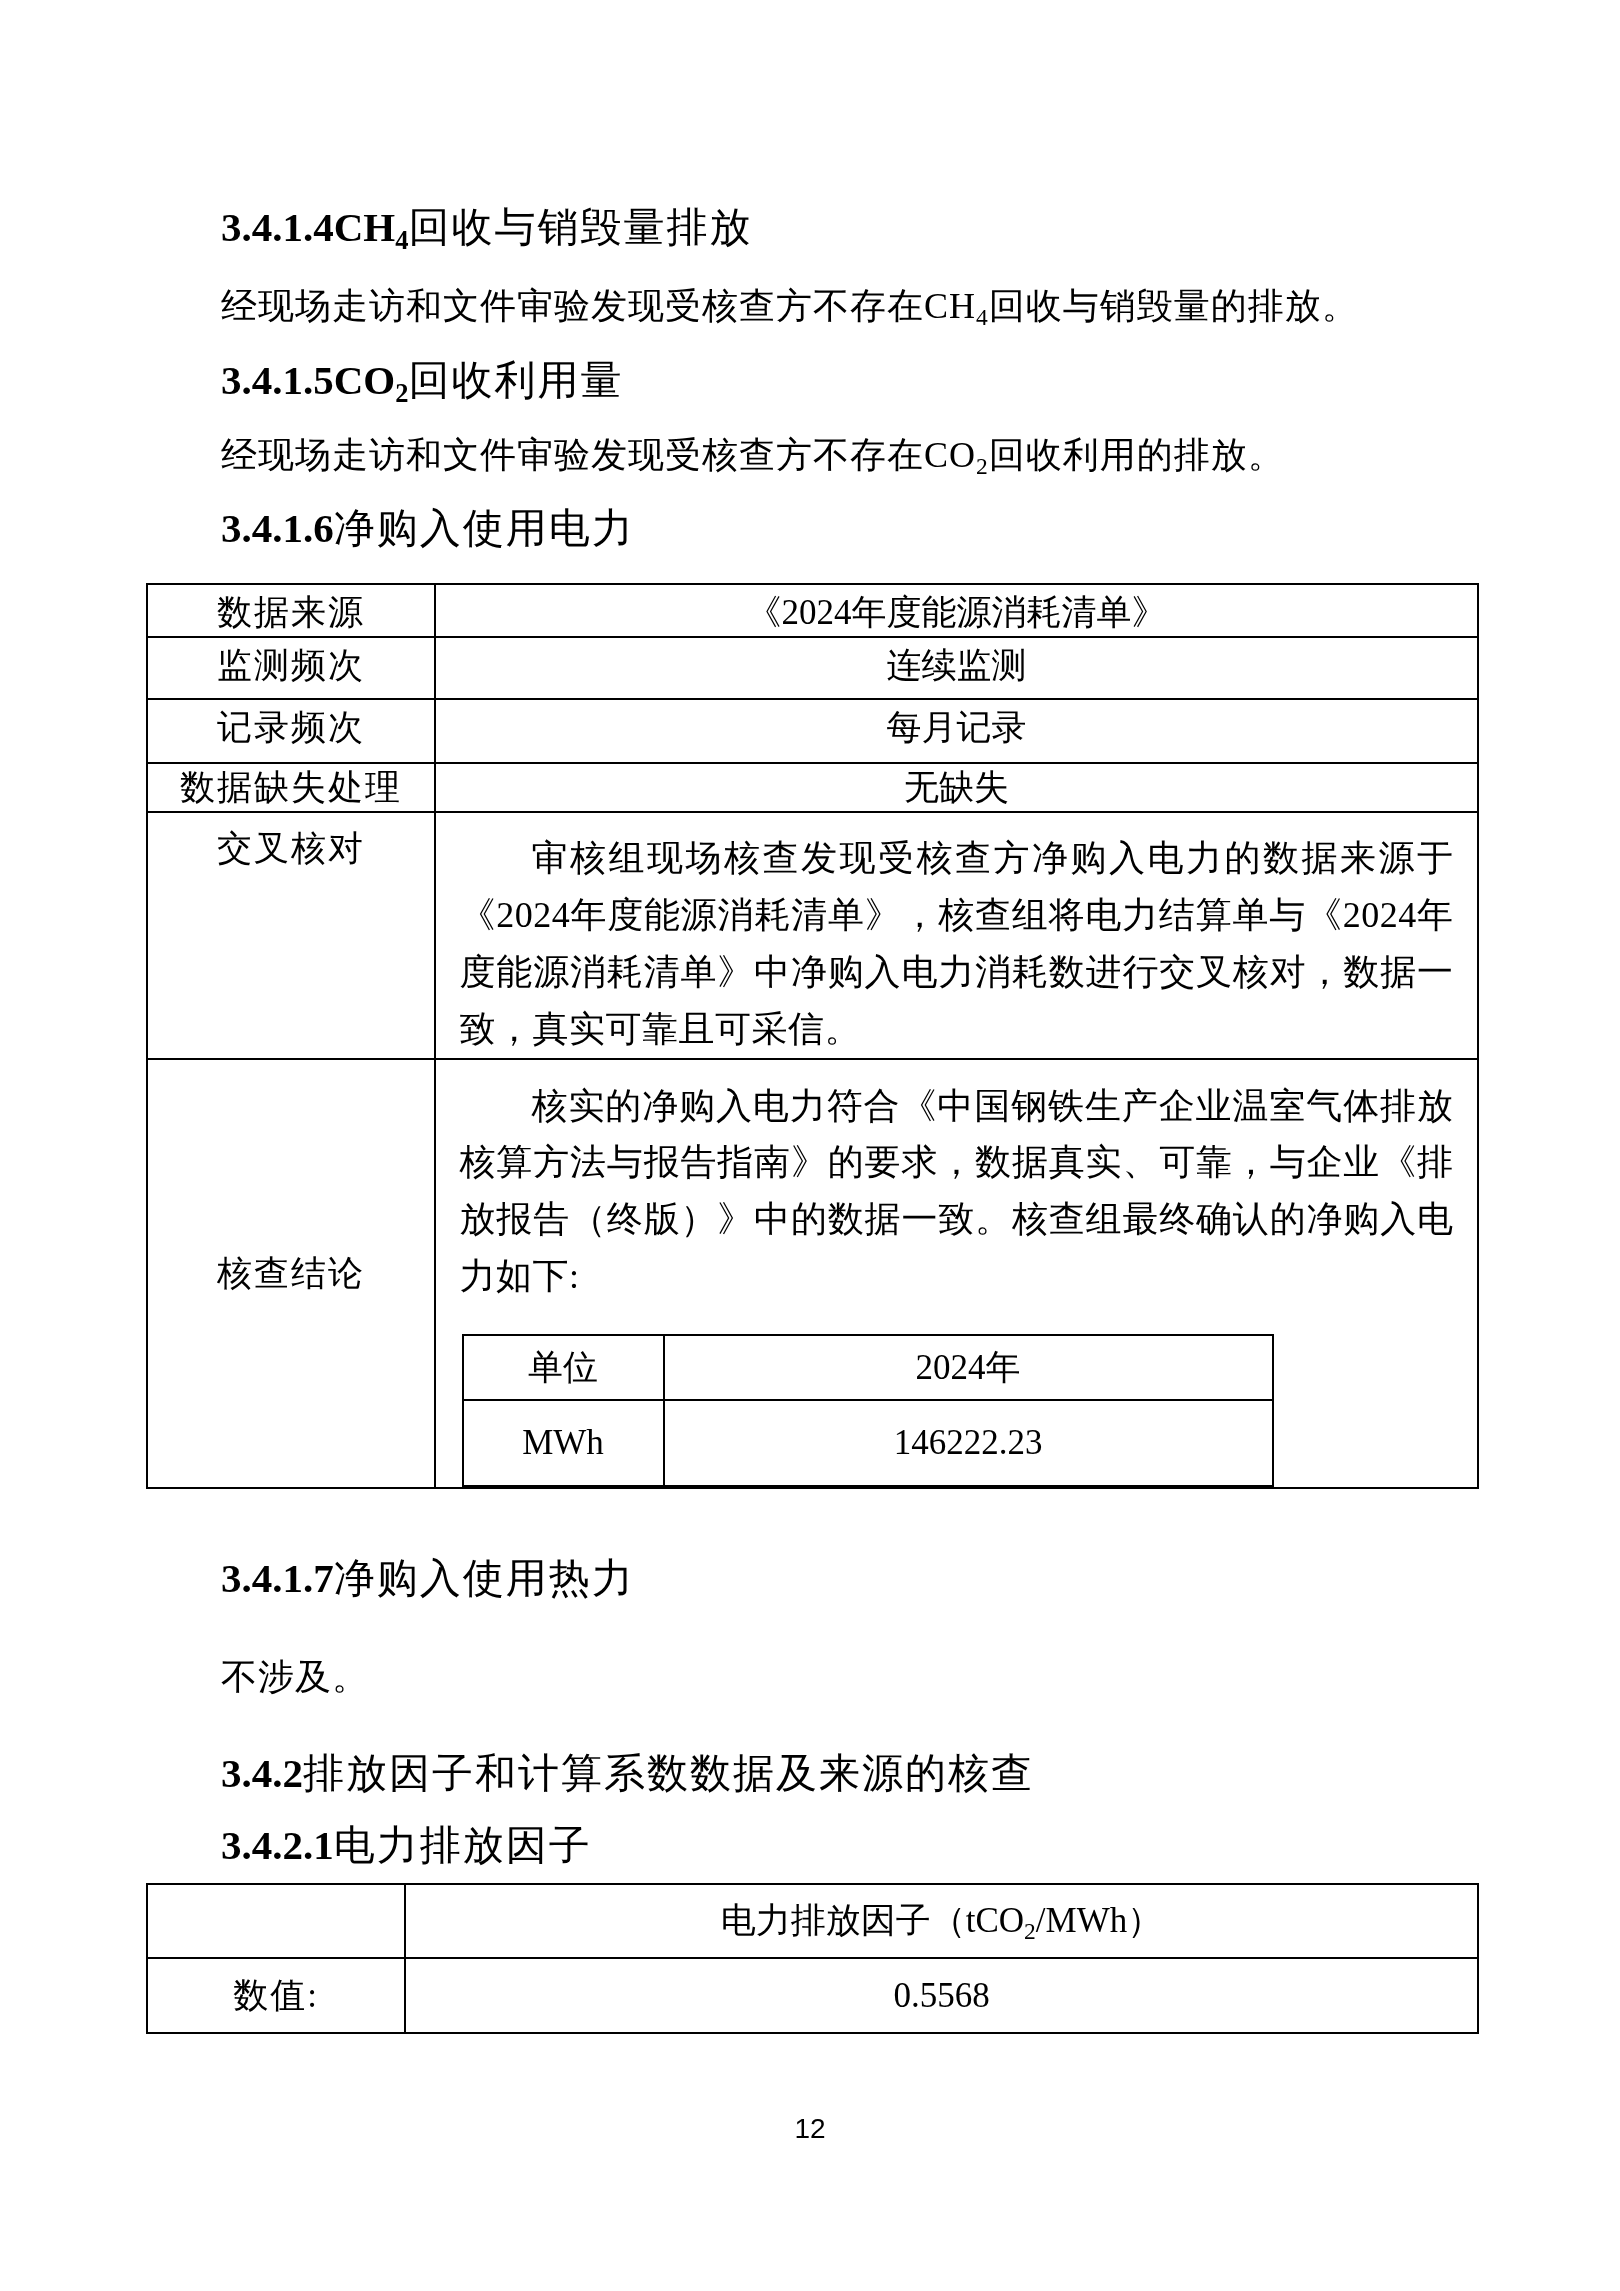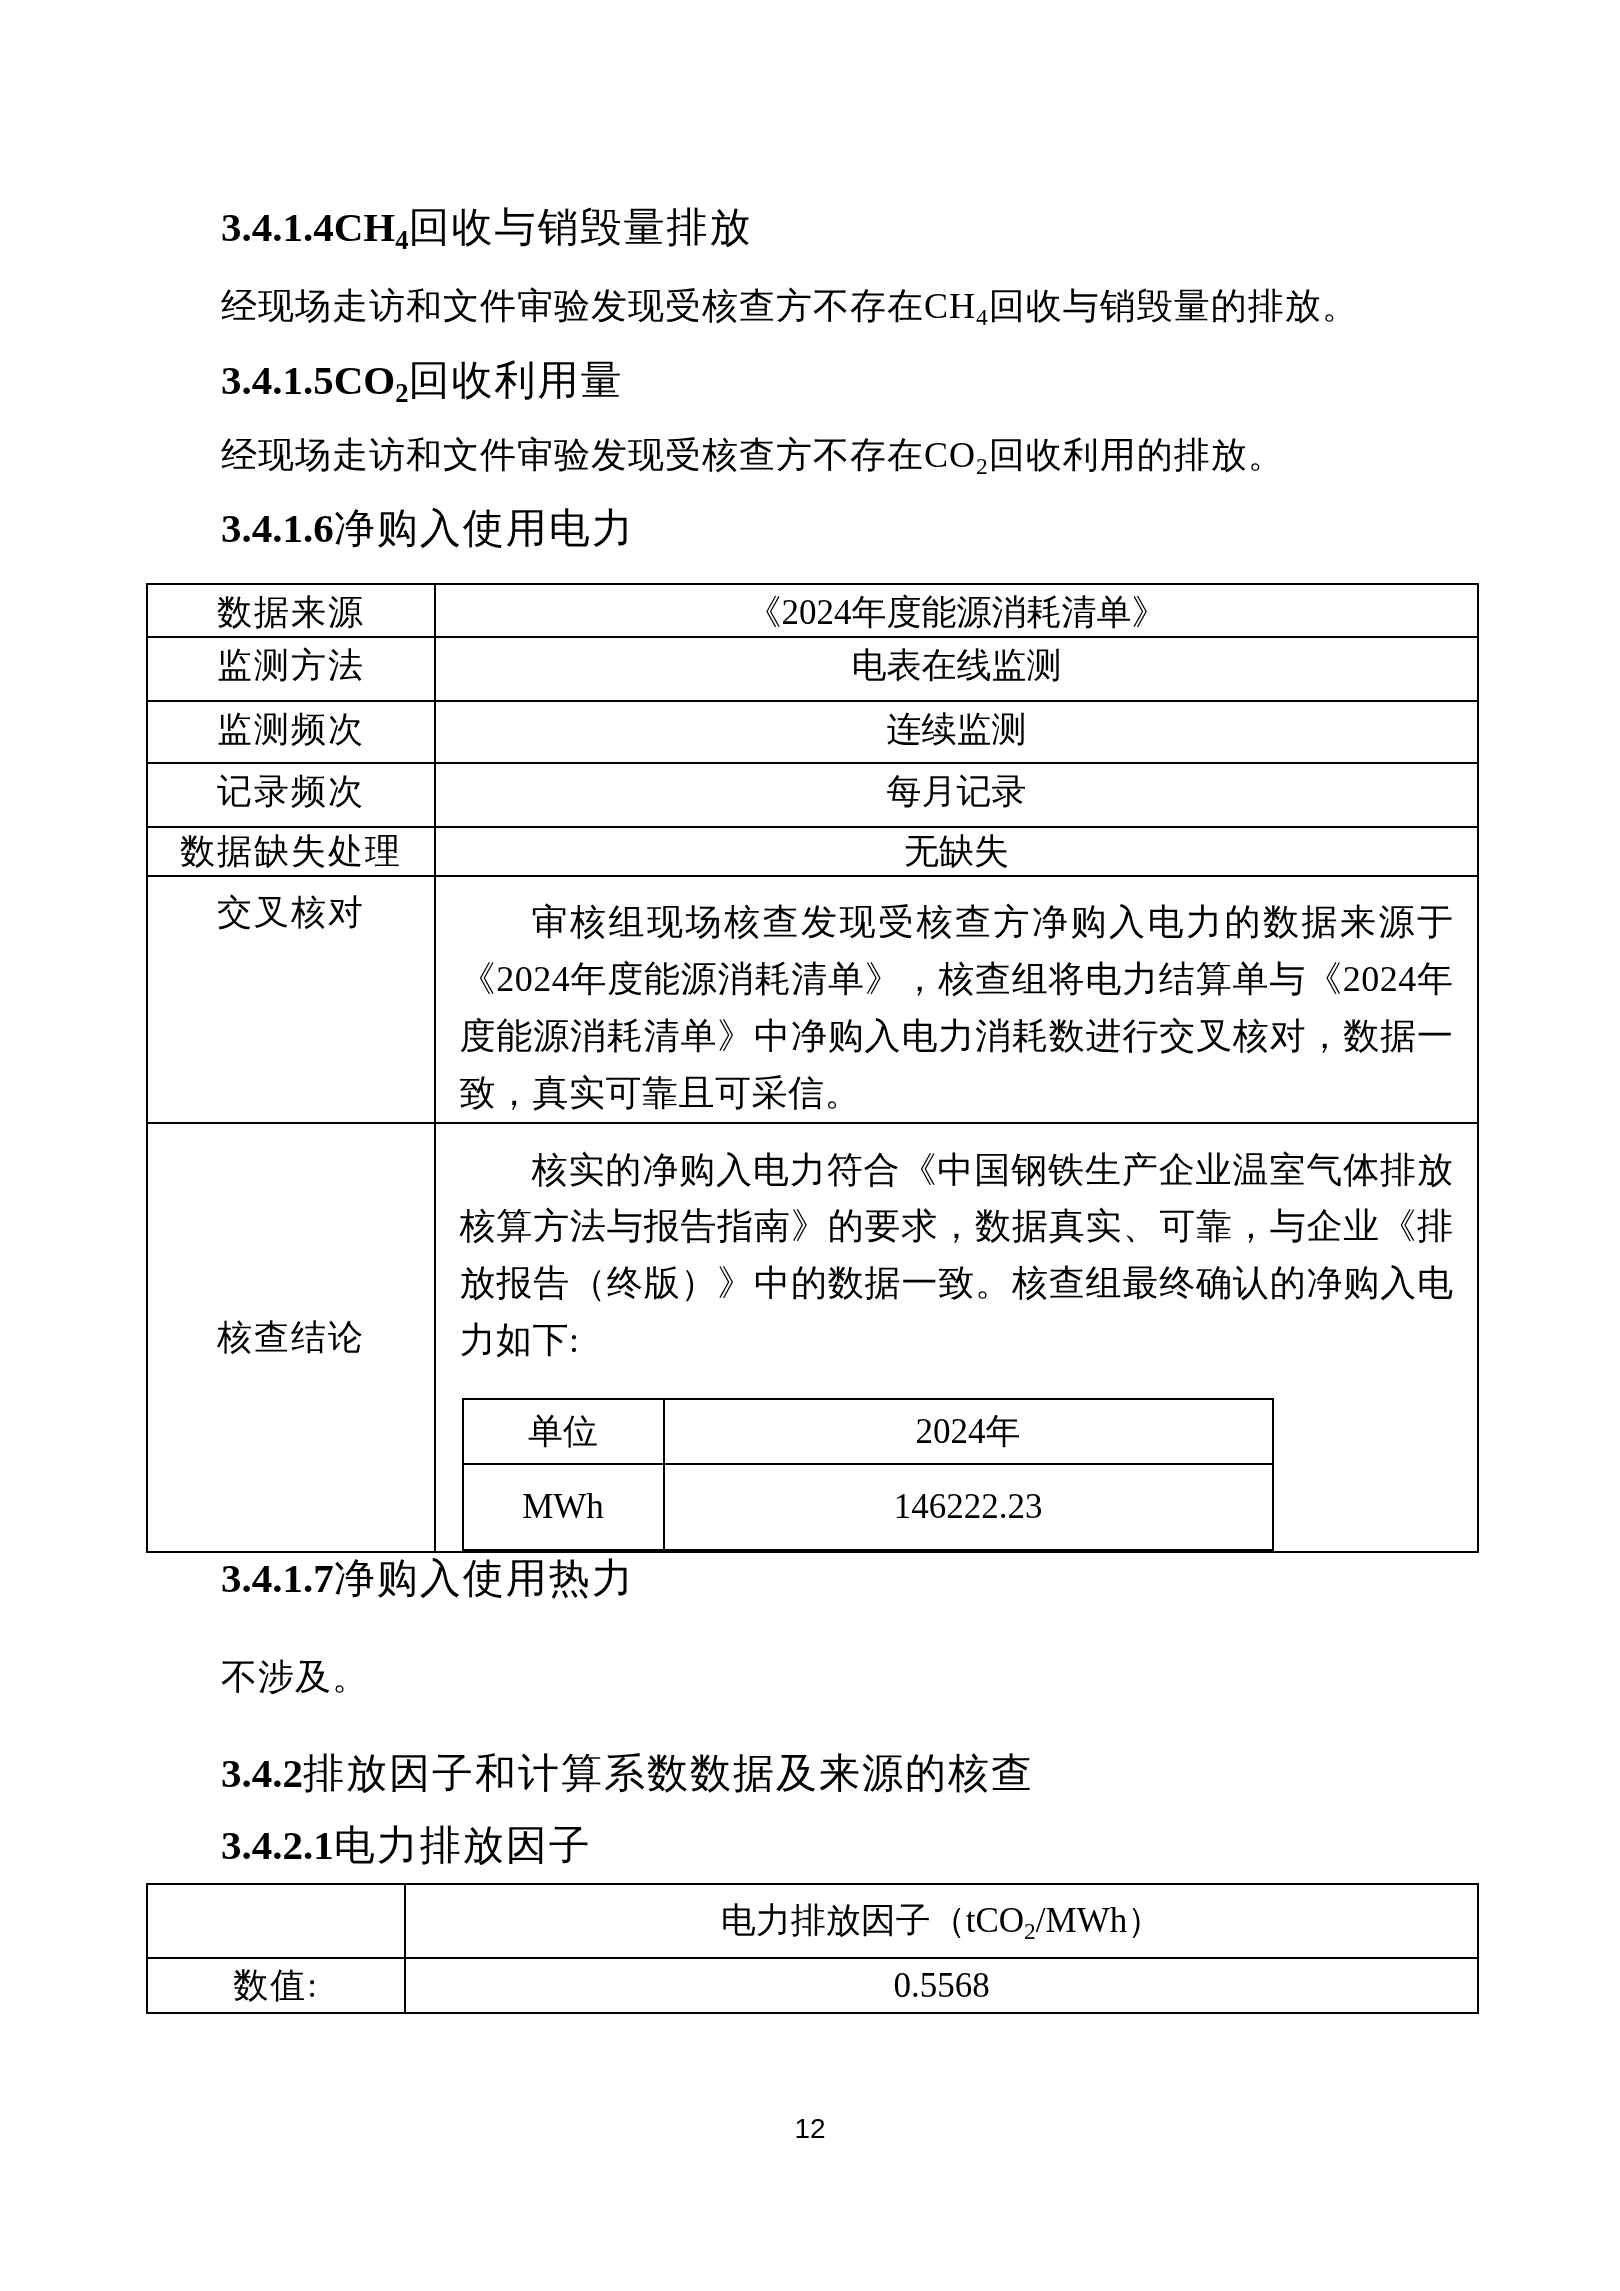--- a/index.html
+++ b/index.html
@@ -103,24 +103,20 @@
   <table class="main" style="top:583px">
     <colgroup>
         <col style="width:288px">
         <col style="width:1043px">
       </colgroup>
     <tbody>
       <tr style="height:48px">
         <td class="lblcell vtop">数据来源</td>
         <td class="valcell vtop">《2024年度能源消耗清单》</td>
       </tr>
-      <tr style="height:64px">
-        <td class="lblcell vtop">监测方法</td>
-        <td class="valcell vtop">电表在线监测</td>
-      </tr>
       <tr style="height:62px">
         <td class="lblcell vtop">监测频次</td>
         <td class="valcell vtop">连续监测</td>
       </tr>
       <tr style="height:64px">
         <td class="lblcell vtop">记录频次</td>
         <td class="valcell vtop">每月记录</td>
       </tr>
       <tr style="height:45px">
         <td class="lblcell vmid">数据缺失处理</td>
@@ -178,21 +174,21 @@
         <col style="width:258px">
         <col style="width:1073px">
       </colgroup>
     <tbody>
       <tr style="height:74px">
         <td></td>
         <td class="valcell vmid">
           <span>电力排放因子（tCO</span><span class="psub">2</span><span>/MWh）</span>
         </td>
       </tr>
-      <tr style="height:55px">
+      <tr style="height:75px">
         <td class="lblcell vmid">数值:</td>
         <td class="valcell vmid">0.5568</td>
       </tr>
     </tbody>
   </table>
 
   <div class="pagenum">12</div>
 
 </div>
 

